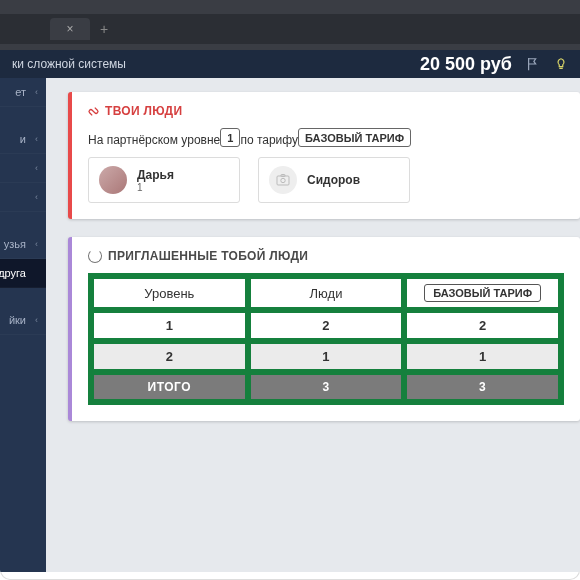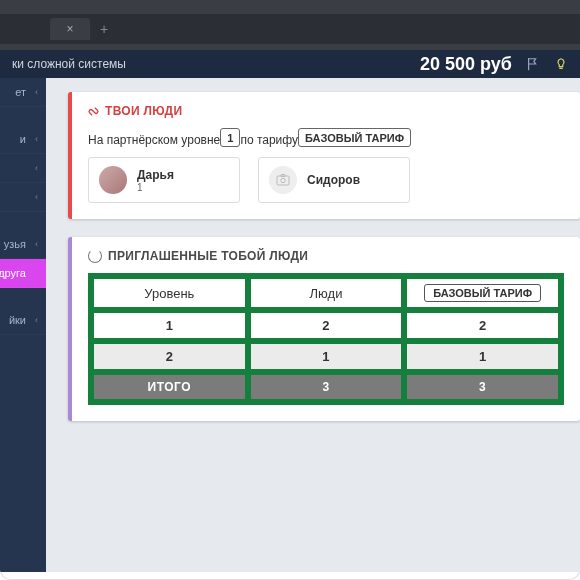--- a/index.html
+++ b/index.html
@@ -14,21 +14,21 @@
   
   .app-header{height:28px;background:#1d2a3f;color:#cfd6e1;display:flex;align-items:center;justify-content:space-between;padding:0 12px;font-size:12px}
   .app-header-title{white-space:nowrap;overflow:hidden}
   .app-header-right{display:flex;align-items:center;gap:14px}
   .balance{font-weight:700;font-size:18px;color:#fff}
   .hdr-ico{width:14px;height:14px;display:inline-block}
   
   .body{display:flex;height:calc(100% - 86px);background:#e6e9ed}
   .sidebar{width:46px;background:#253550;color:#a8b3c7;font-size:11px;overflow:hidden}
   .side-item{height:28px;display:flex;align-items:center;justify-content:flex-end;padding-right:8px;border-bottom:1px solid rgba(255,255,255,.03);position:relative}
-  .side-item.active{background:#d946ef;color:#fff}
+  .side-item.active{background:#0f172a;color:#fff}
   .side-item .label{white-space:nowrap;position:absolute;right:20px}
   .side-item .chev{font-size:9px;color:#7a879e}
   .side-gap{height:18px}
   .main{flex:1;display:flex;flex-direction:column;gap:18px;padding:14px 0 14px 22px}
   
   .card{background:#fff;border-radius:3px;box-shadow:0 1px 3px rgba(0,0,0,.18);padding:12px 16px 16px 16px;position:relative}
   .card.red-accent{border-left:4px solid #e84a4a}
   .card.purple-accent{border-left:4px solid #aa88d8}
   .card-title{font-weight:700;color:#d64040;font-size:12px;letter-spacing:.3px;margin-bottom:10px;display:flex;align-items:center;gap:6px}
   .card-title.grey{color:#4a4a4a}

